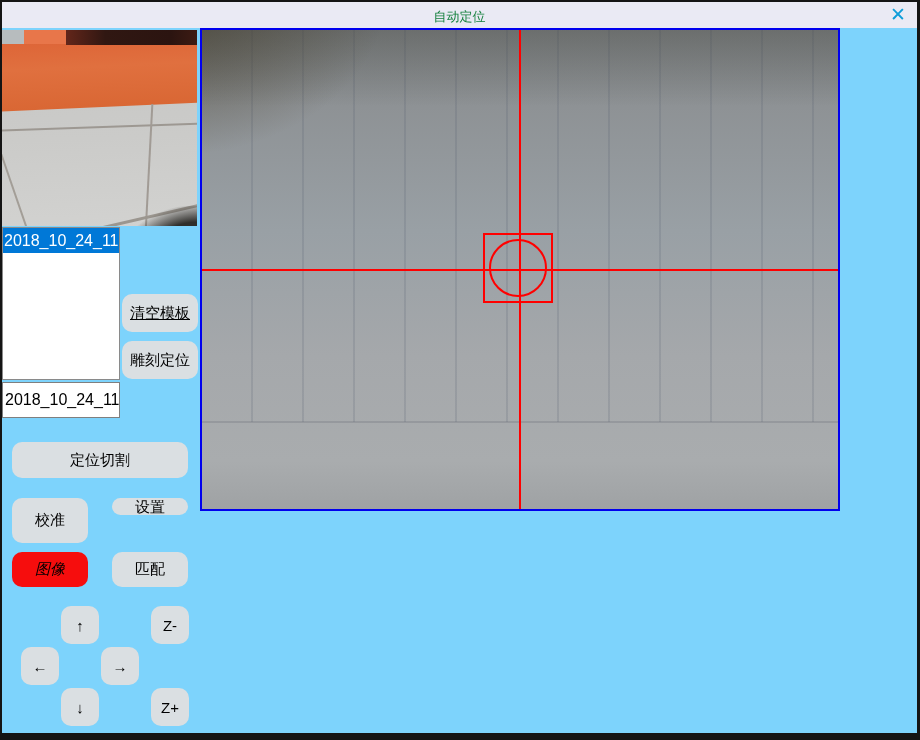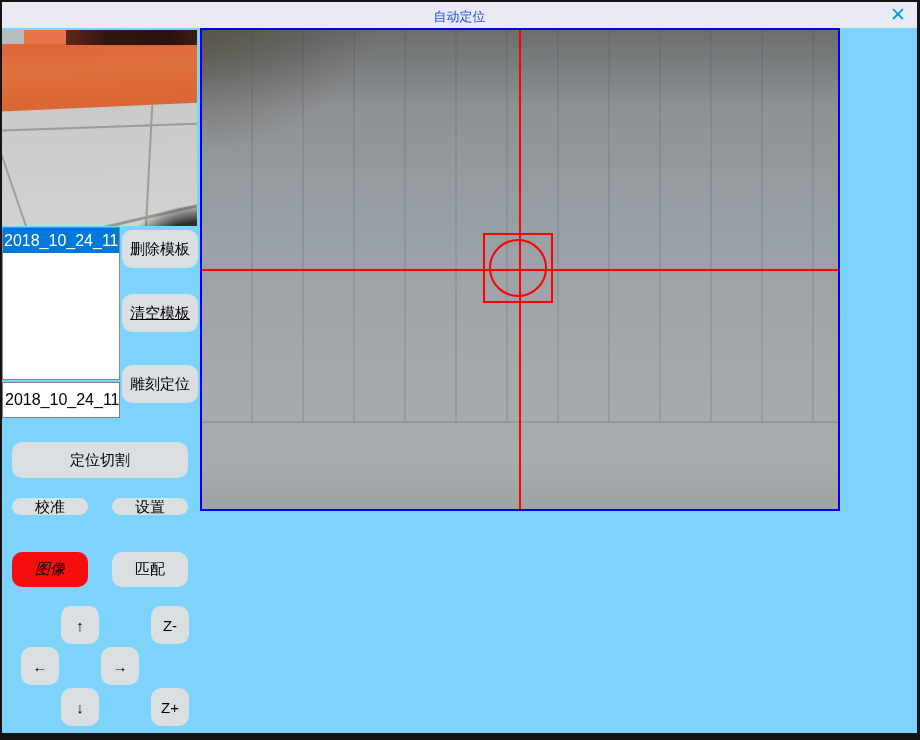--- a/index.html
+++ b/index.html
@@ -3,21 +3,21 @@
 <meta charset="utf-8">
 <style>
   * { margin:0; padding:0; box-sizing:border-box; }
   html,body { width:920px; height:740px; }
   body { font-family:"Liberation Sans","DejaVu Sans",sans-serif; }
 
   #window { position:relative; width:920px; height:740px; background:#141414; overflow:hidden; }
 
   
   #titlebar { position:absolute; left:2px; top:2px; width:915px; height:26px; background:#eaeaf4; }
-  #title { position:absolute; left:0; right:0; top:6px; text-align:center; font-size:13px; color:#1d4ed8; }
+  #title { position:absolute; left:0; right:0; top:6px; text-align:center; font-size:13px; color:#15803d; }
   #close-btn { position:absolute; right:6px; top:1px; width:26px; height:24px; text-align:center;
                font-size:19px; font-weight:bold; color:#0e9dd9; line-height:24px; cursor:pointer; }
 
   
   #content { position:absolute; left:2px; top:28px; width:915px; height:705px; background:#7dd3fc; }
 
   
   #thumb { position:absolute; left:0; top:2px; width:195px; height:196px; overflow:hidden;
            background:linear-gradient(178deg,#c6c6c4 0%,#cbcbc9 55%,#d2d2d0 100%); }
   .th-grayspot { position:absolute; left:0; top:0; width:22px; height:14px; background:#b7bcbe; }
@@ -50,25 +50,25 @@
                     border:1px solid #7f7f7f; background:#fff; font-size:16px; color:#000;
                     padding-left:2px; font-family:"Liberation Sans","DejaVu Sans",sans-serif; }
 
   
   .btn { position:absolute; background:#dadfe2; border:none; border-radius:10px;
          font-size:15px; color:#000; text-align:center; cursor:pointer;
          font-family:"Liberation Sans","DejaVu Sans",sans-serif; }
   .btn-col { left:120px; width:76px; height:38px; }
   #btn-delete  { top:202px; }
   #btn-clear   { top:266px;text-decoration:underline; }
-  #btn-engrave { top:313px;margin-top:24px; }
+  #btn-engrave { top:313px; }
   #btn-add     { top:352px; }
 
   #btn-cut      { left:10px;  top:414px; width:176px; height:36px; }
-  #btn-calib    { left:10px;  top:470px; width:76px;  height:17px; }
+  #btn-calib    { left:10px;  top:470px; width:76px;  height:45px; }
   #btn-settings { left:110px; top:470px; width:76px;  height:17px; }
   #btn-image    { left:10px;  top:524px; width:76px;  height:35px; background:#f60d0d;font-style:italic; }
   #btn-match    { left:110px; top:524px; width:76px;  height:35px;font-family:Liberation Mono, monospace; }
 
   .jog { width:38px; height:38px; border-radius:10px; font-size:15px; }
   #jog-up    { left:59px;  top:578px; }
   #jog-zminus{ left:149px; top:578px; }
   #jog-left  { left:19px;  top:619px; }
   #jog-right { left:99px;  top:619px; }
   #jog-down  { left:59px;  top:660px; }
@@ -115,21 +115,20 @@
       <div class="th-grout-d2"></div>
       <div class="th-blob"></div>
     </div>
 
     <div id="template-list">
       <div class="list-item-selected">2018_10_24_11</div>
     </div>
 
     <input id="template-input" type="text" value="2018_10_24_11" style="">
 
-    <button class="btn btn-col" id="btn-delete">删除模板</button>
     <button class="btn btn-col" id="btn-clear">清空模板</button>
     <button class="btn btn-col" id="btn-engrave">雕刻定位</button>
 
     <button class="btn" id="btn-cut">定位切割</button>
     <button class="btn" id="btn-calib">校准</button>
     <button class="btn" id="btn-settings">设置</button>
     <button class="btn" id="btn-image">图像</button>
     <button class="btn" id="btn-match">匹配</button>
 
     <button class="btn jog" id="jog-up">↑</button>

